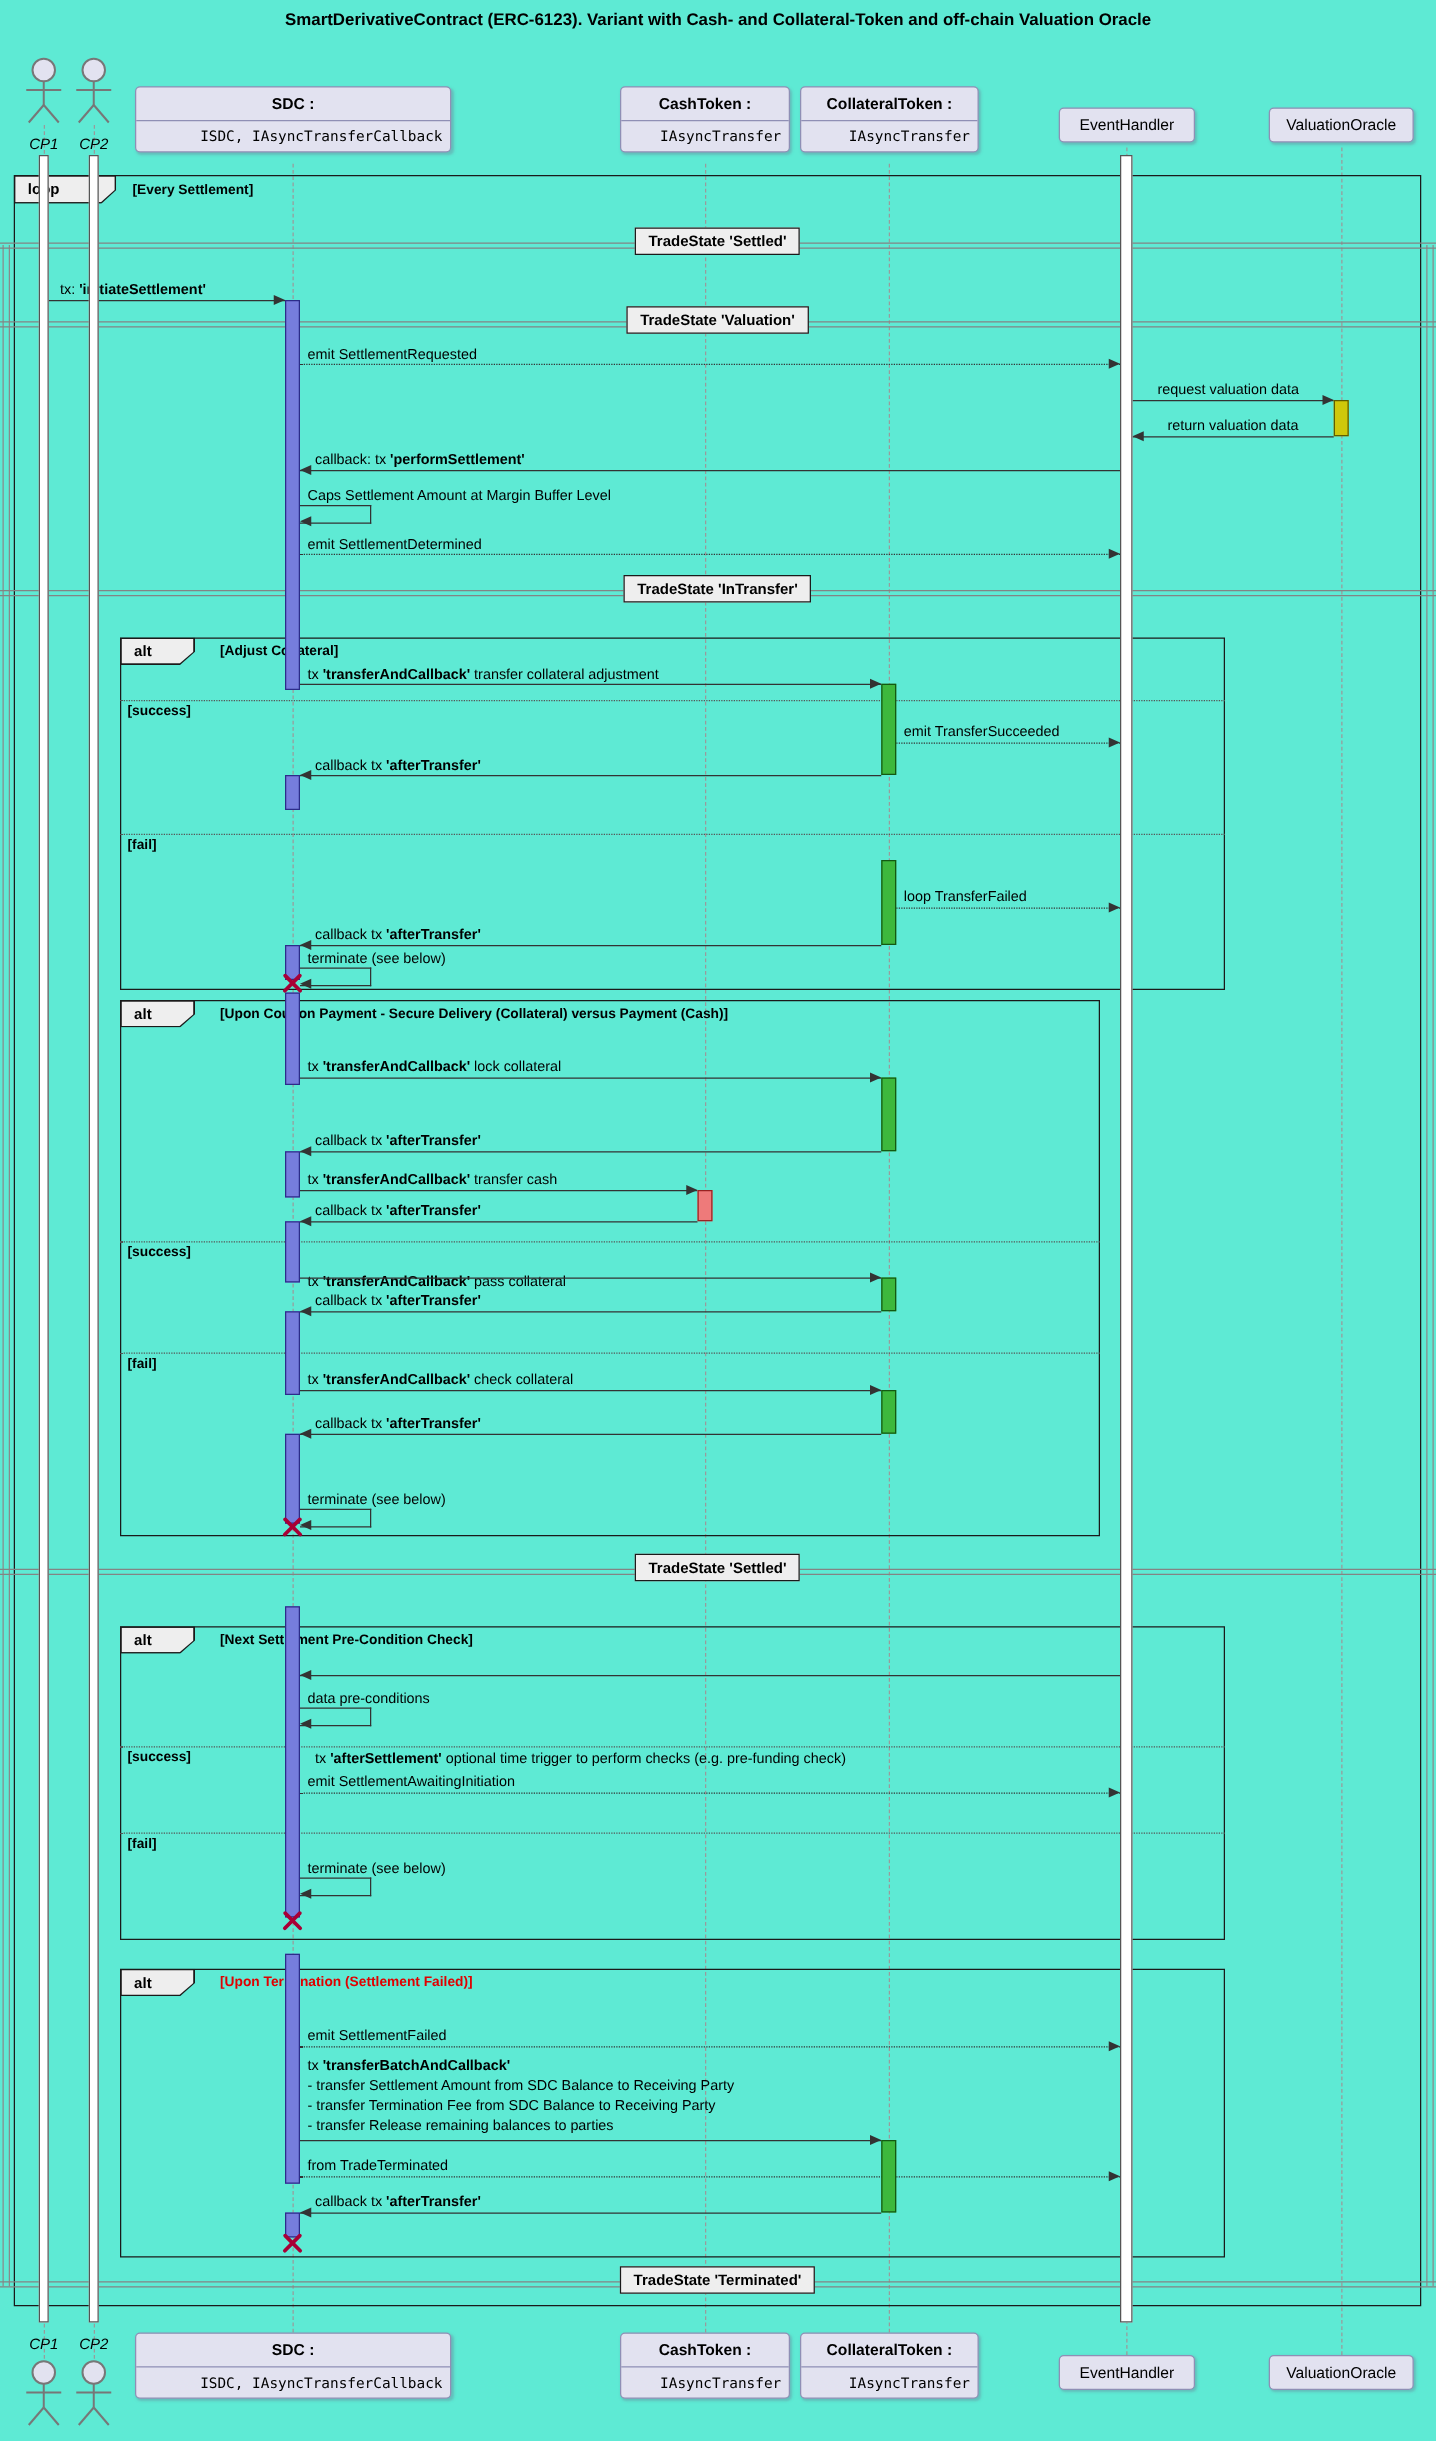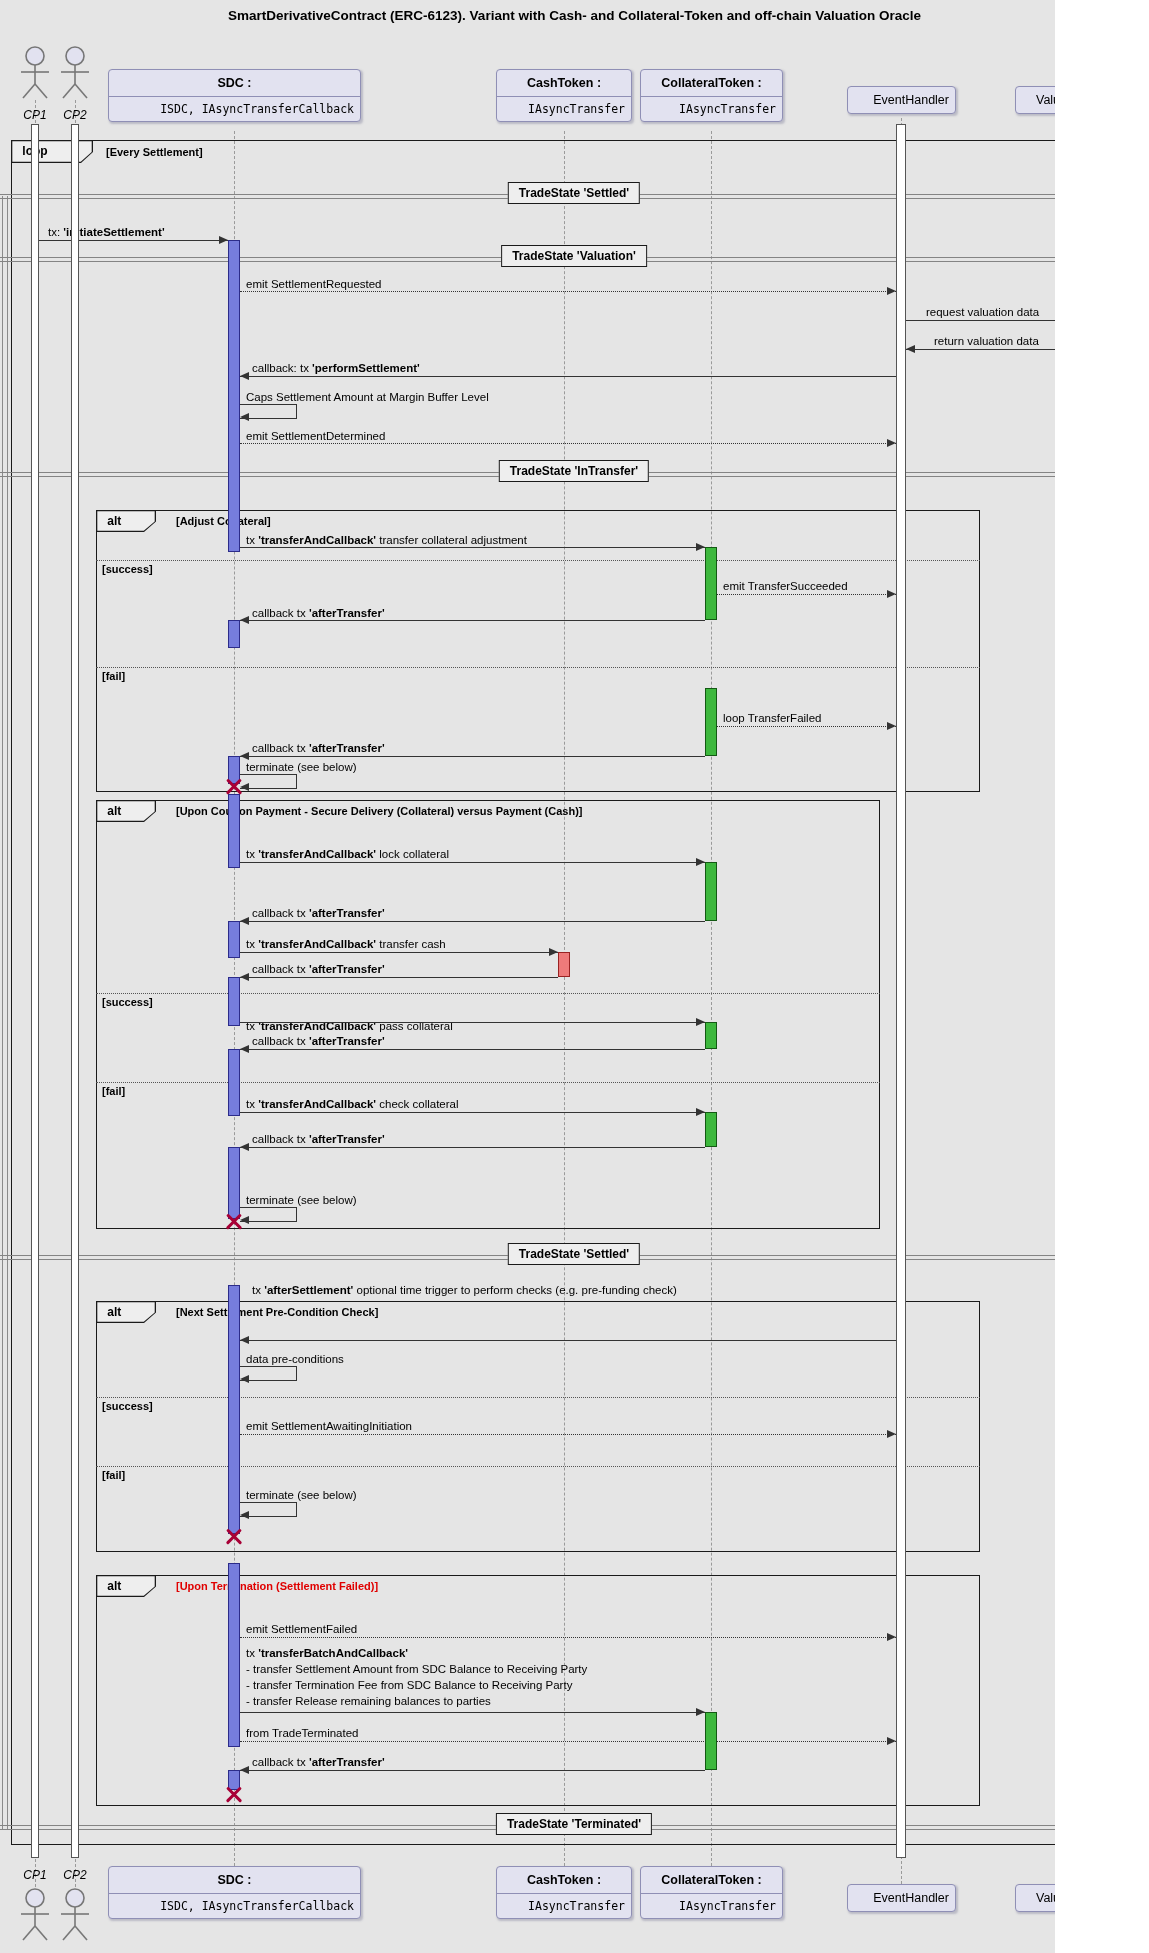--- a/index.html
+++ b/index.html
@@ -1,16 +1,16 @@
 <!DOCTYPE html>
 <html><head>
 <meta charset="utf-8">
 <style>
   html,body{margin:0;padding:0;background:#fff;}
-  .canvas{position:relative;width:1055px;height:1953px;background:#e5e5e5;overflow:hidden;
+  .canvas{position:relative;width:1149px;height:1953px;background:#5eead4;overflow:hidden;
           font-family:"Liberation Sans",sans-serif;color:#000;}
   .c{position:absolute;}
   .title{position:absolute;left:0;top:8px;width:1149px;text-align:center;
          font-size:13.5px;font-weight:bold;}
   
   .ll{position:absolute;width:0;border-left:1px dashed #9a9a9a;}
   .rail{position:absolute;width:0;border-left:1.2px solid #8a8a8a;}
   
   .act{position:absolute;box-sizing:border-box;border:1px solid #555;background:#fff;}
   .act.blue{background:#767ddd;border-color:#2c2c8a;}
@@ -44,21 +44,21 @@
   .selfmsg{position:absolute;width:56px;height:13px;border:1.3px solid #333;border-left:none;}
   .xmark{position:absolute;width:18px;height:18px;}
   .xmark::before,.xmark::after{content:"";position:absolute;left:-1px;top:7.5px;width:20px;
       height:3.4px;background:#a80036;border-radius:2px;}
   .xmark::before{transform:rotate(45deg);}
   .xmark::after{transform:rotate(-45deg);}
   
   .pbox{position:absolute;background:#e2e2f0;border:1px solid #8f8fb5;border-radius:4px;
         text-align:center;box-sizing:border-box;box-shadow:1.5px 1.5px 2px rgba(110,110,140,.35);}
   .pname{font-weight:bold;font-size:12.5px;padding:6px 6px;border-bottom:1px solid #8f8fb5;}
-  .pbox.single .pname{border-bottom:none;font-weight:normal;text-align:right;}
+  .pbox.single .pname{border-bottom:none;font-weight:normal;}
   .piface{font-family:"DejaVu Sans Mono",monospace;font-size:11.5px;padding:5px 6px;text-align:right;}
   .alabel{position:absolute;font-size:12px;text-align:center;width:40px;font-style:italic;}
 </style>
 </head>
 <body>
 
 <div class="canvas">
 
   <div class="title">SmartDerivativeContract (ERC-6123). Variant with Cash- and Collateral-Token and off-chain Valuation Oracle</div>
 
@@ -218,21 +218,21 @@
   <div class="ah r" style="left:696px;top:1108px;"></div>
 
   <div class="msg" style="left:252px;top:1132px;"><span>callback tx </span><span class="b">'afterTransfer'</span></div>
   <div class="ar" style="left:240px;top:1147px;width:465px;"></div>
   <div class="ah l" style="left:240px;top:1143px;"></div>
 
   <div class="msg" style="left:246px;top:1193px;">terminate (see below)</div>
   <div class="selfmsg" style="left:240px;top:1207px;"></div>
   <div class="ah l" style="left:240px;top:1216px;"></div>
 
-  <div class="msg" style="left:252px;top:1283px;"><span>tx </span><span class="b">'afterSettlement'</span><span> optional time trigger to perform checks (e.g. pre-funding check)</span></div>
+  <div class="msg" style="left:252px;top:1400px;"><span>tx </span><span class="b">'afterSettlement'</span><span> optional time trigger to perform checks (e.g. pre-funding check)</span></div>
   <div class="ar" style="left:240px;top:1340px;width:656px;"></div>
   <div class="ah l" style="left:240px;top:1336px;"></div>
 
   <div class="msg" style="left:246px;top:1352px;">data pre-conditions</div>
   <div class="selfmsg" style="left:240px;top:1366px;"></div>
   <div class="ah l" style="left:240px;top:1375px;"></div>
 
   <div class="msg" style="left:246px;top:1419px;">emit SettlementAwaitingInitiation</div>
   <div class="ar dot" style="left:240px;top:1434px;width:656px;"></div>
   <div class="ah r" style="left:887px;top:1430px;"></div>

